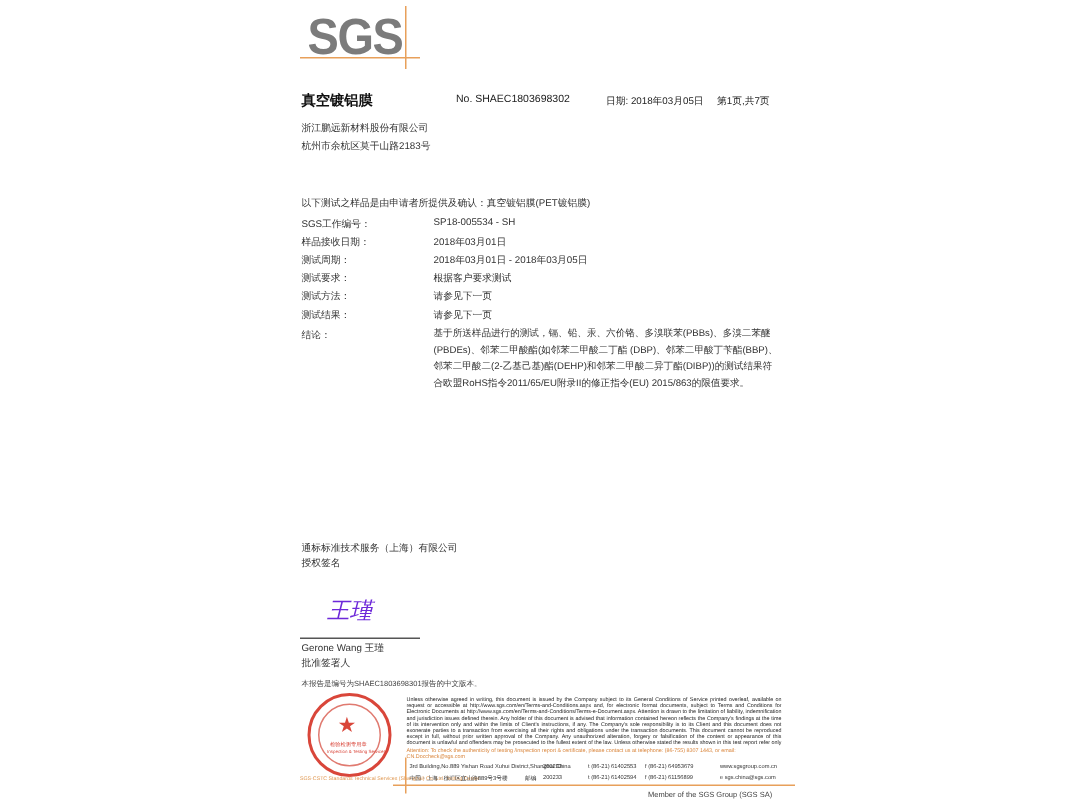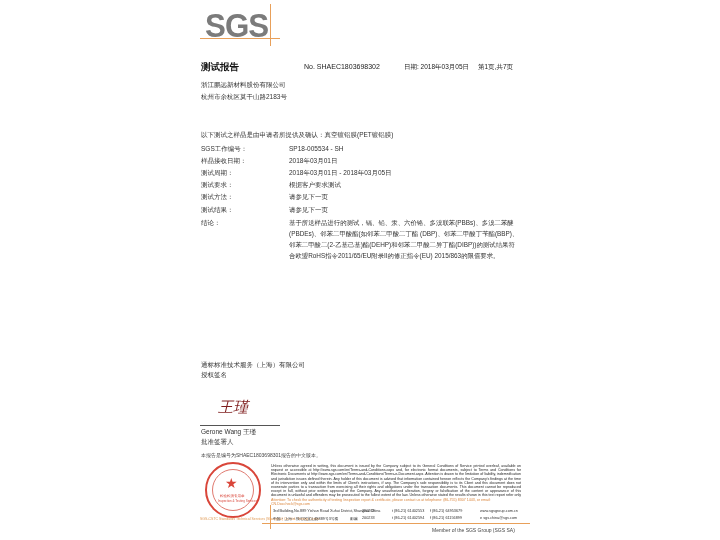--- a/index.html
+++ b/index.html
@@ -22,21 +22,21 @@
   .addr { left: 201px; font-size: 6.5px; color: #333; }
   .intro { left: 201px; top: 131px; font-size: 6.5px; color: #333; }
   .row-label { left: 201px; font-size: 6.5px; color: #333; }
   .row-value { left: 289px; font-size: 6.5px; color: #333; }
   .conclusion {
     position: absolute; left: 289px; top: 217px; width: 232px; font-size: 6.4px; line-height: 11px; color: #333;
     white-space: normal;
   }
   .sig-company { left: 201px; top: 361px; font-size: 6.5px; color: #333; }
   .sig-auth { left: 201px; top: 371px; font-size: 6.5px; color: #333; }
-  .signature { left: 218px; top: 398px; font-size: 15px; color: #7f1d1d; font-family: "DejaVu Serif", serif; font-style: italic; }
+  .signature { left: 218px; top: 398px; font-size: 15px; color: #6d28d9; font-family: "DejaVu Serif", serif; font-style: italic; }
   .sig-line { position: absolute; left: 200px; top: 425px; width: 80px; height: 1px; background: #555; }
   .sig-name { left: 201px; top: 428px; font-size: 6.5px; color: #333; }
   .sig-role { left: 201px; top: 438px; font-size: 6.5px; color: #333; }
   .note { left: 201px; top: 452px; font-size: 5px; color: #444; }
   .stamp {
     position: absolute; left: 205px; top: 462px; width: 56px; height: 56px; border-radius: 50%;
     border: 2px solid #d9463a; box-sizing: border-box;
   }
   .stamp-inner {
     position: absolute; left: 5px; top: 5px; width: 42px; height: 42px; border-radius: 50%;
@@ -61,21 +61,21 @@
 </style>
 </head>
 <body>
 
 <div class="page">
 
   <div class="abs logo-text">SGS</div>
   <div class="logo-hline"></div>
   <div class="logo-vline"></div>
 
-  <div class="abs title">测试报告</div>
+  <div class="abs title">真空镀铝膜</div>
   <div class="abs report-no">No. SHAEC1803698302</div>
   <div class="abs date">日期: 2018年03月05日</div>
   <div class="abs pages">第1页,共7页</div>
 
   <div class="abs addr" style="top:81px">浙江鹏远新材料股份有限公司</div>
   <div class="abs addr" style="top:93px">杭州市余杭区莫干山路2183号</div>
 
   <div class="abs intro">以下测试之样品是由申请者所提供及确认：真空镀铝膜(PET镀铝膜)</div>
 
   <div class="abs row-label" style="top:145px">SGS工作编号：</div>

